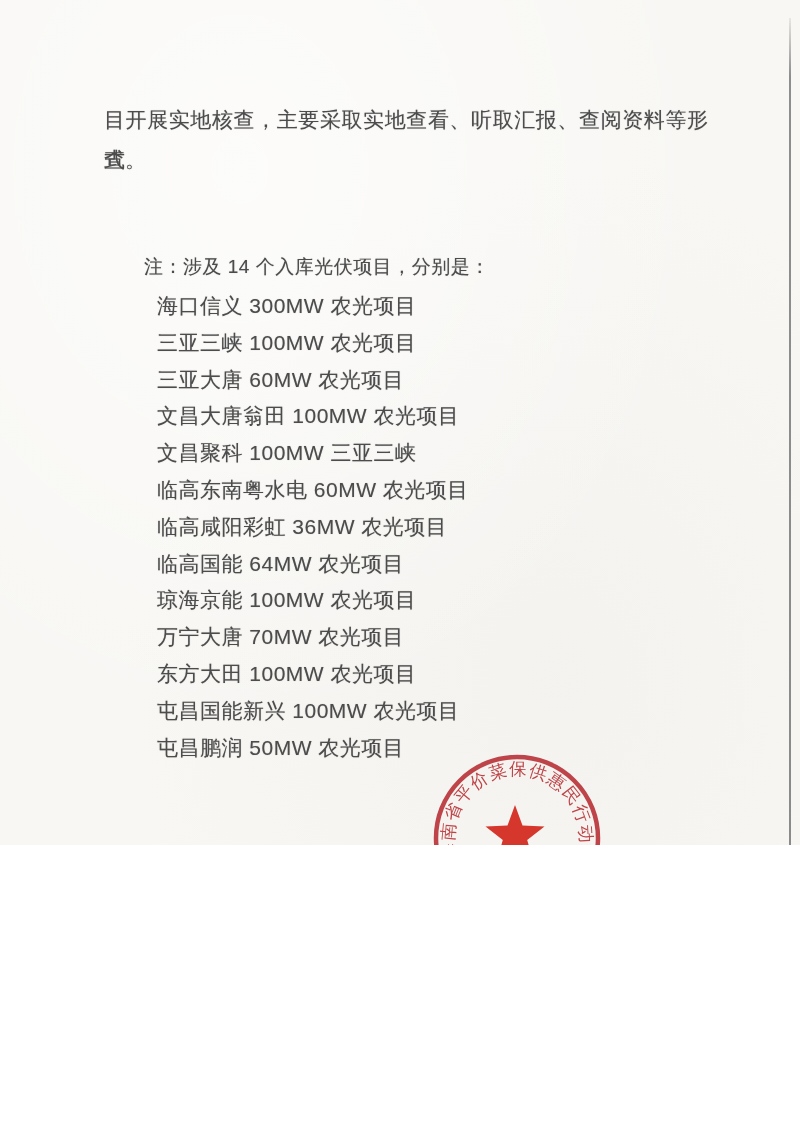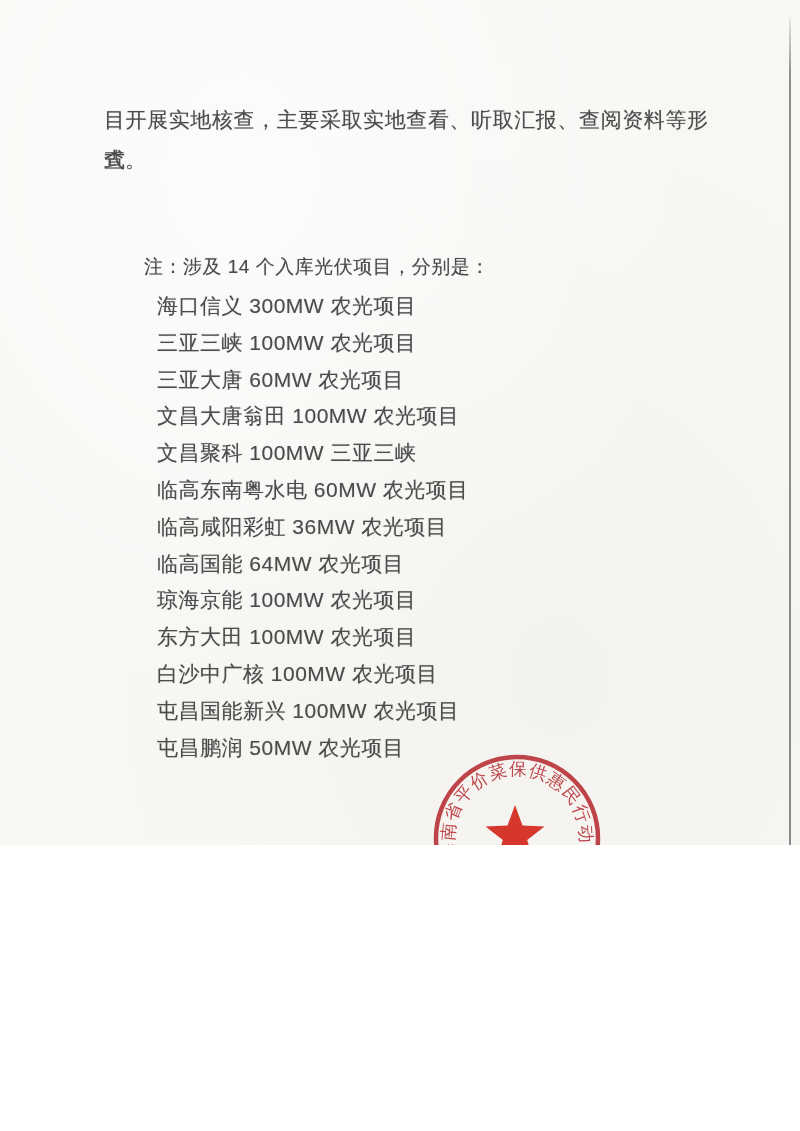--- a/index.html
+++ b/index.html
@@ -65,22 +65,22 @@
   <div class="projects scan-text">
     <div class="proj">海口信义 300MW 农光项目</div>
     <div class="proj">三亚三峡 100MW 农光项目</div>
     <div class="proj">三亚大唐 60MW 农光项目</div>
     <div class="proj">文昌大唐翁田 100MW 农光项目</div>
     <div class="proj">文昌聚科 100MW 三亚三峡</div>
     <div class="proj">临高东南粤水电 60MW 农光项目</div>
     <div class="proj">临高咸阳彩虹 36MW 农光项目</div>
     <div class="proj">临高国能 64MW 农光项目</div>
     <div class="proj">琼海京能 100MW 农光项目</div>
+    <div class="proj">万宁大唐 70MW 农光项目</div>
     <div class="proj">东方大田 100MW 农光项目</div>
-    <div class="proj">白沙中广核 100MW 农光项目</div>
     <div class="proj">屯昌国能新兴 100MW 农光项目</div>
     <div class="proj">屯昌鹏润 50MW 农光项目</div>
   </div>
 
   <div class="signature scan-text">海南省平价菜保供惠民行动专班办公室</div>
   <div class="dateline scan-text">2022 年 2 月 12 日</div>
 
   <svg class="seal" viewBox="0 0 178 178">
     <defs>
       <path id="sealArc" d="M 29.8,109.5 A 63,63 0 1 1 148.2,109.5" fill="none"></path>

